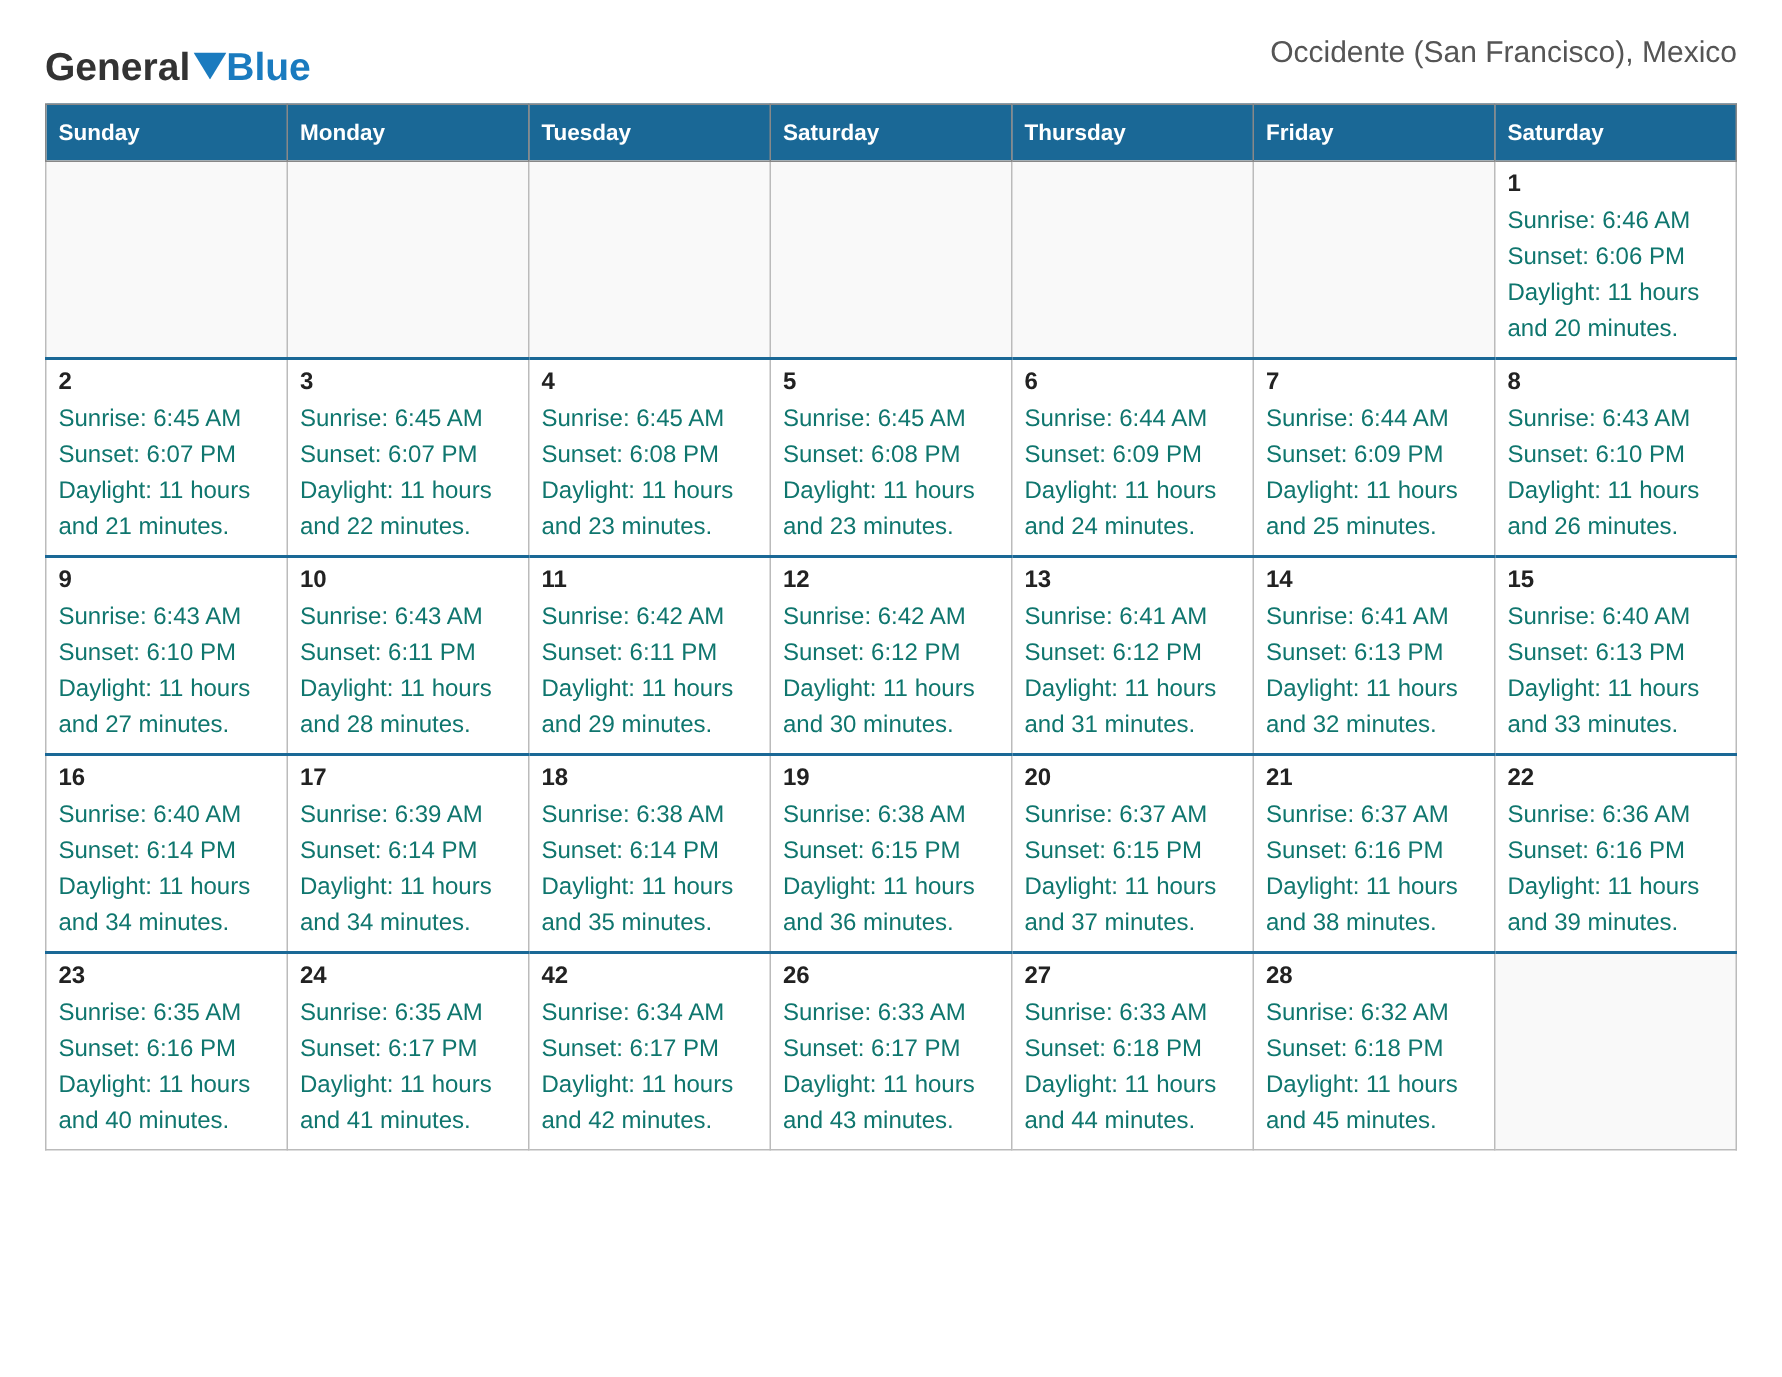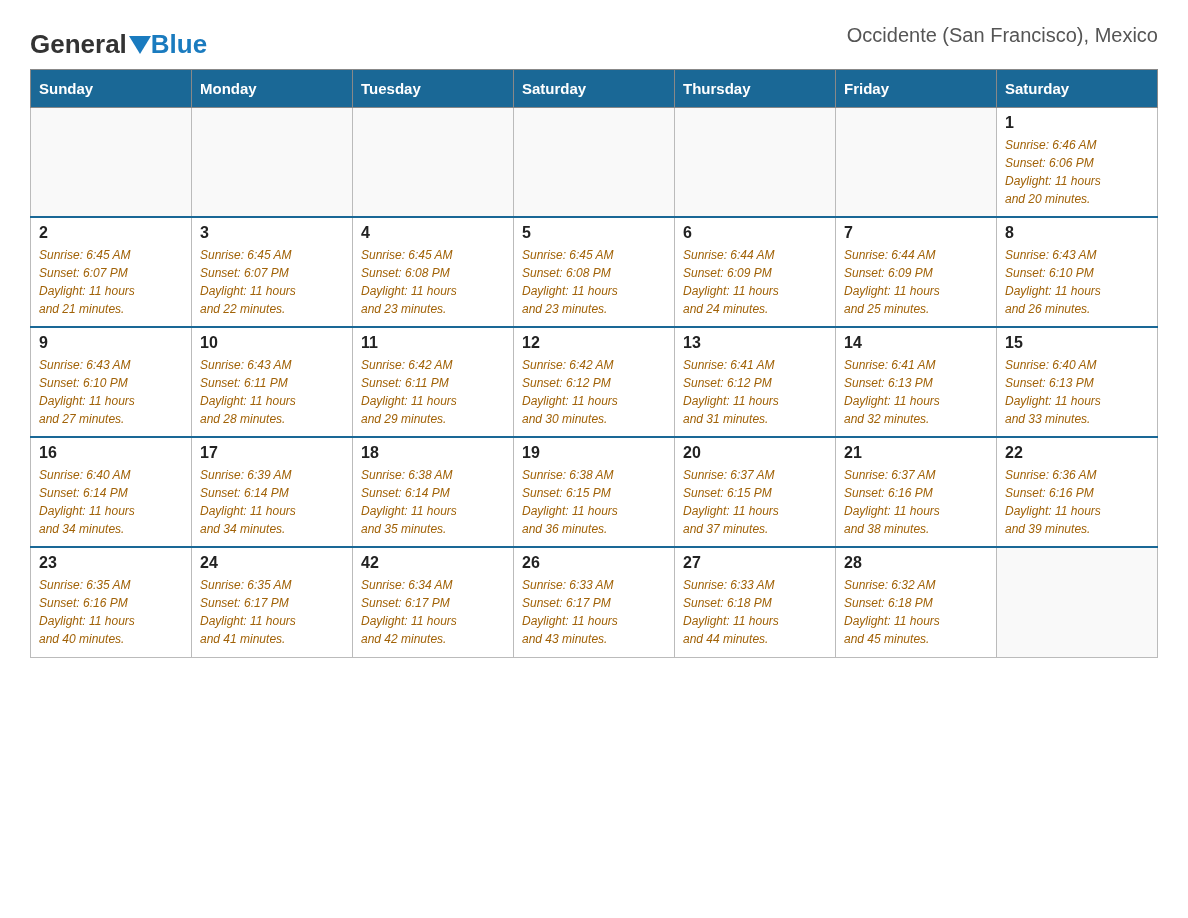--- a/index.html
+++ b/index.html
@@ -69,24 +69,23 @@
       height: 110px;
     }
     .day-number {
       font-size: 16px;
       font-weight: bold;
       color: #222;
       display: block;
       margin-bottom: 4px;
     }
     .day-info {
-      font-size: 12px;
-      color: #a16207;
+      font-size: 16px;
+      color: #0f766e;
       line-height: 1.5;
-      font-style: italic;
     }
     .empty-cell {
       background: #f9f9f9;
     }
     .row-border td {
       border-top: 2px solid #1a6896;
     }
   </style>
 </head>
 <body>

